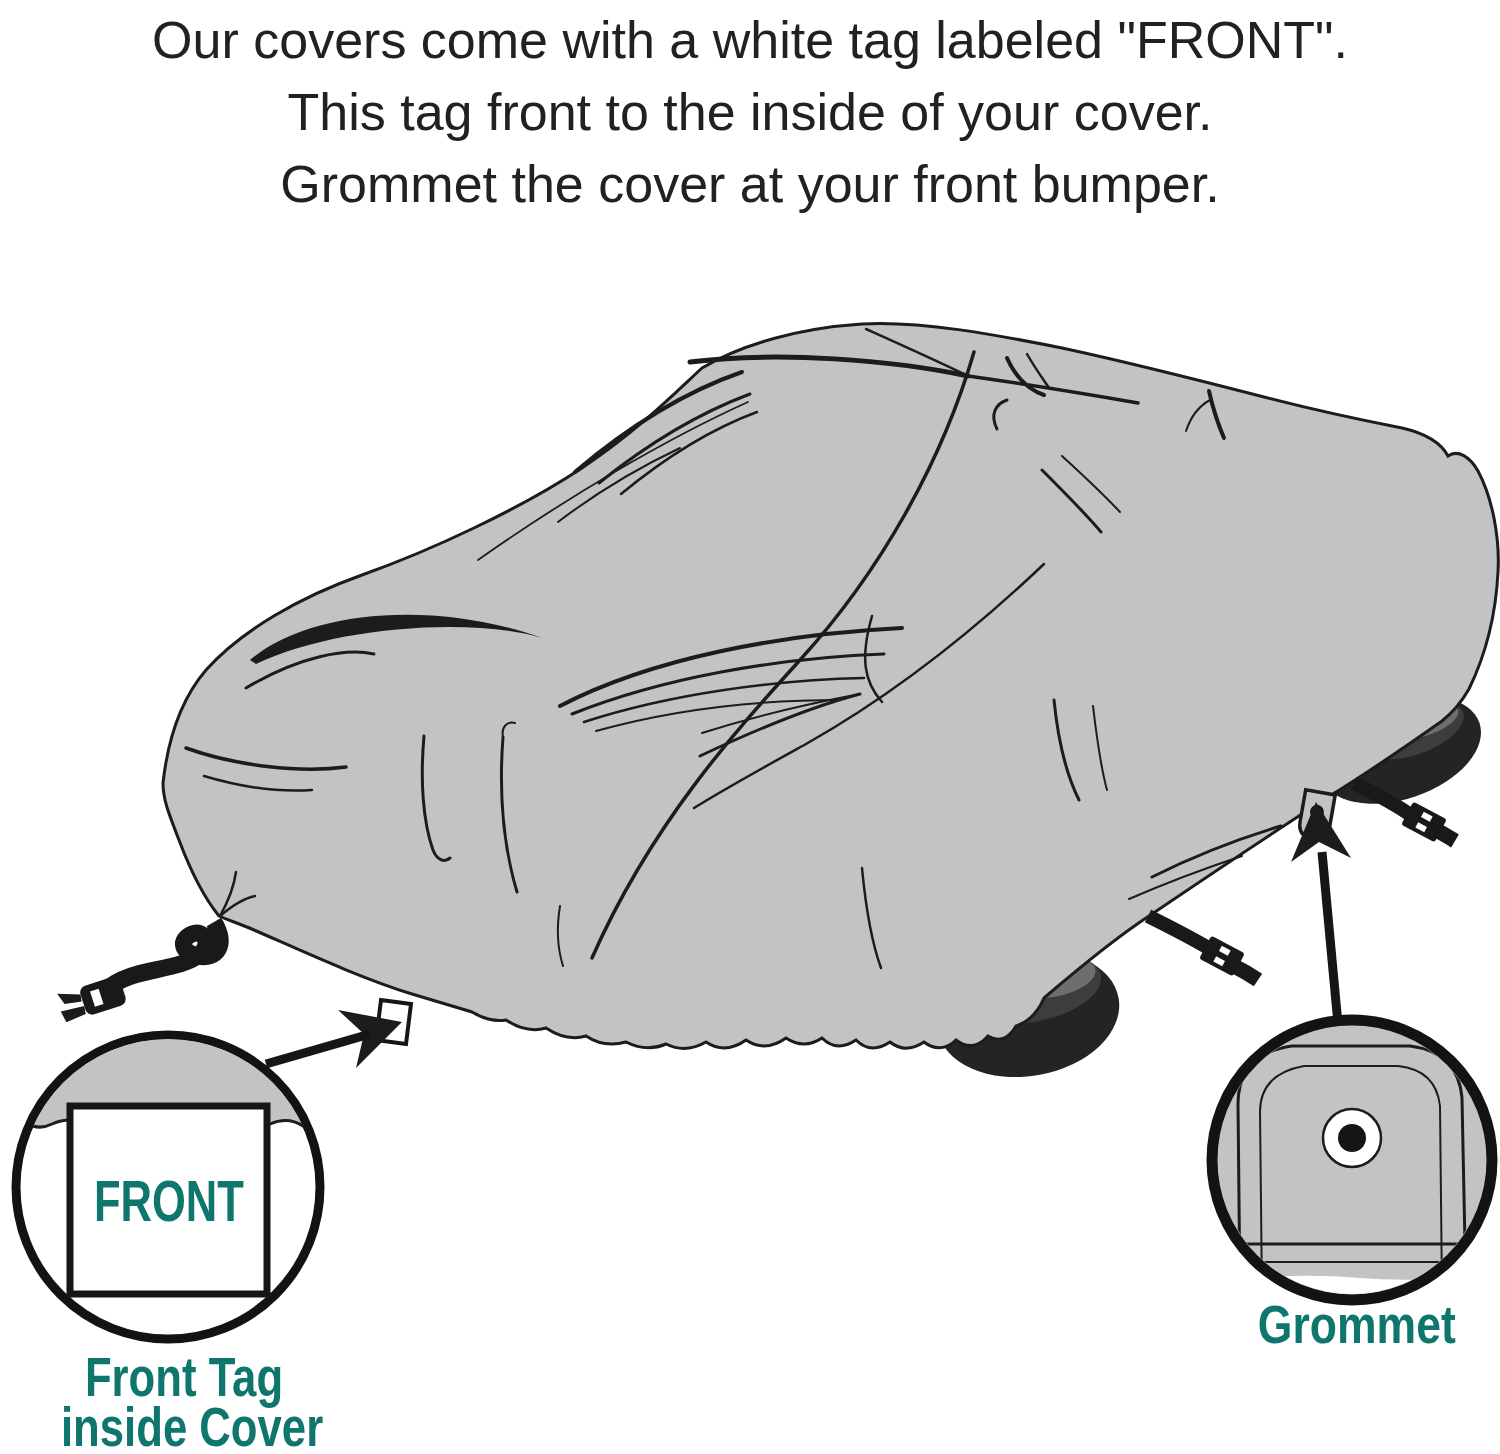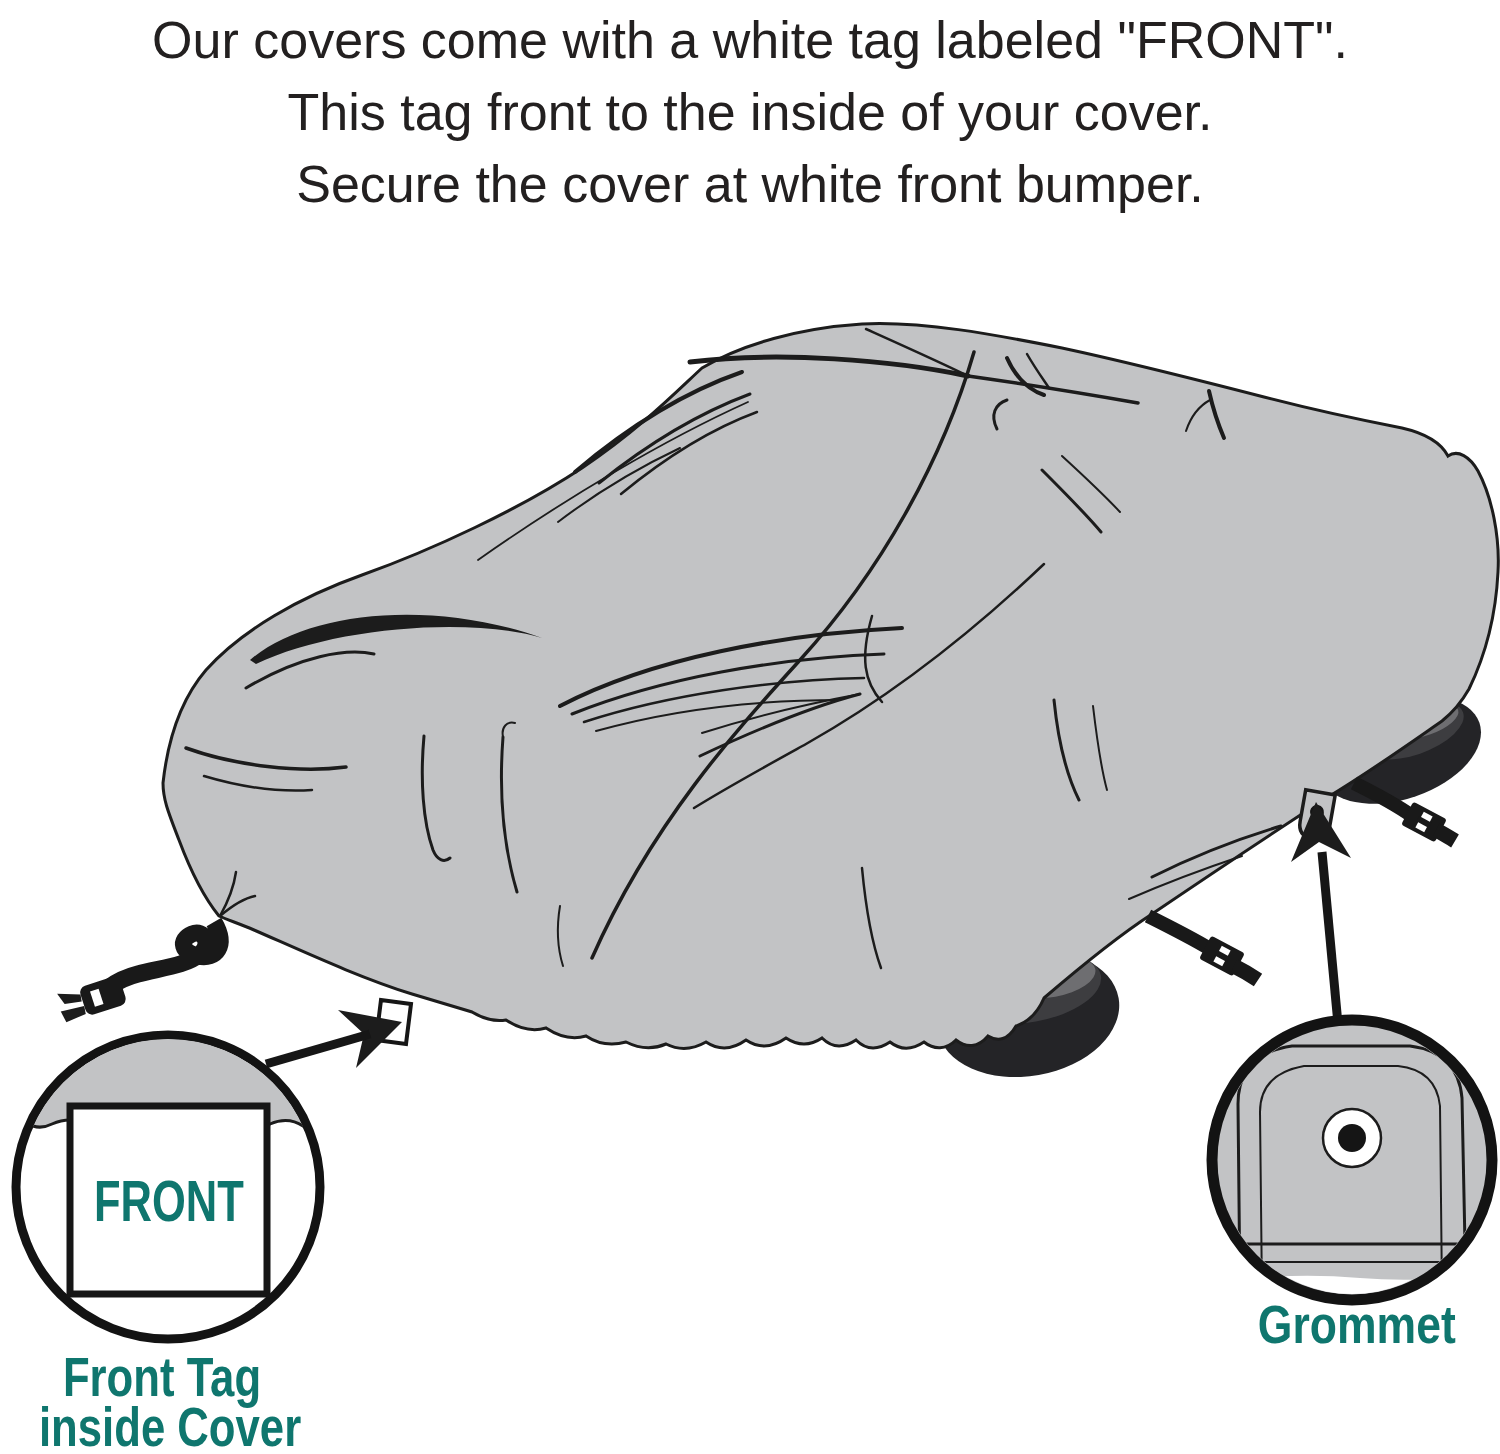--- a/index.html
+++ b/index.html
@@ -38,42 +38,42 @@
     text-align:center;
     white-space:nowrap;
   }
   .squeeze{display:inline-block;transform:scaleX(0.78);transform-origin:50% 50%;}
   .front-tag-text{
     left:70px;top:1106px;width:197px;height:188px;
     display:flex;align-items:center;justify-content:center;
     font-size:58px;
   }
   .front-tag-label{
-    left:2px;top:1352px;width:320px;
+    left:24px;top:1352px;width:320px;
     font-size:56px;line-height:50px;
   }
   .grommet-label{
     left:1202px;top:1298px;width:310px;
     font-size:53px;line-height:54px;
   }
   svg .cover{fill:var(--cover-gray);stroke:var(--outline-black);stroke-width:3;}
   svg .ink{stroke:var(--outline-black);fill:none;stroke-linecap:round;}
   svg .inkfill{fill:var(--outline-black);stroke:none;}
   svg .strap{stroke:#191919;fill:none;stroke-linecap:butt;}
   svg .callout-rim{fill:#ffffff;stroke:#131313;}
 </style>
 </head>
 <body>
 
 <div class="stage">
 
   <div class="header">
     <span class="hline">Our covers come with a white tag labeled "FRONT".</span>
     <span class="hline">This tag front to the inside of your cover.</span>
-    <span class="hline">Secure the cover at white front bumper.</span>
+    <span class="hline">Grommet the cover at your front bumper.</span>
   </div>
 
   <svg class="artwork" viewBox="0 0 1500 1454">
 
     <g>
       <ellipse cx="1028" cy="1014" rx="92" ry="62" transform="rotate(-10 1028 1014)" fill="var(--wheel-dark)"></ellipse>
       <ellipse cx="1030" cy="988" rx="72" ry="34" transform="rotate(-10 1030 988)" fill="var(--wheel-mid)"></ellipse>
       <ellipse cx="1052" cy="977" rx="44" ry="20" transform="rotate(-10 1052 977)" fill="var(--wheel-light)"></ellipse>
     </g>
     <g>

